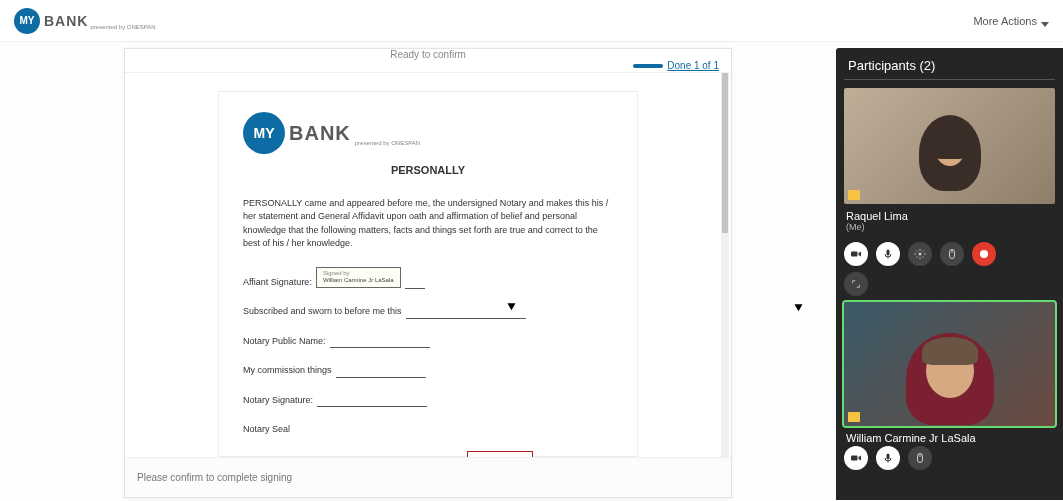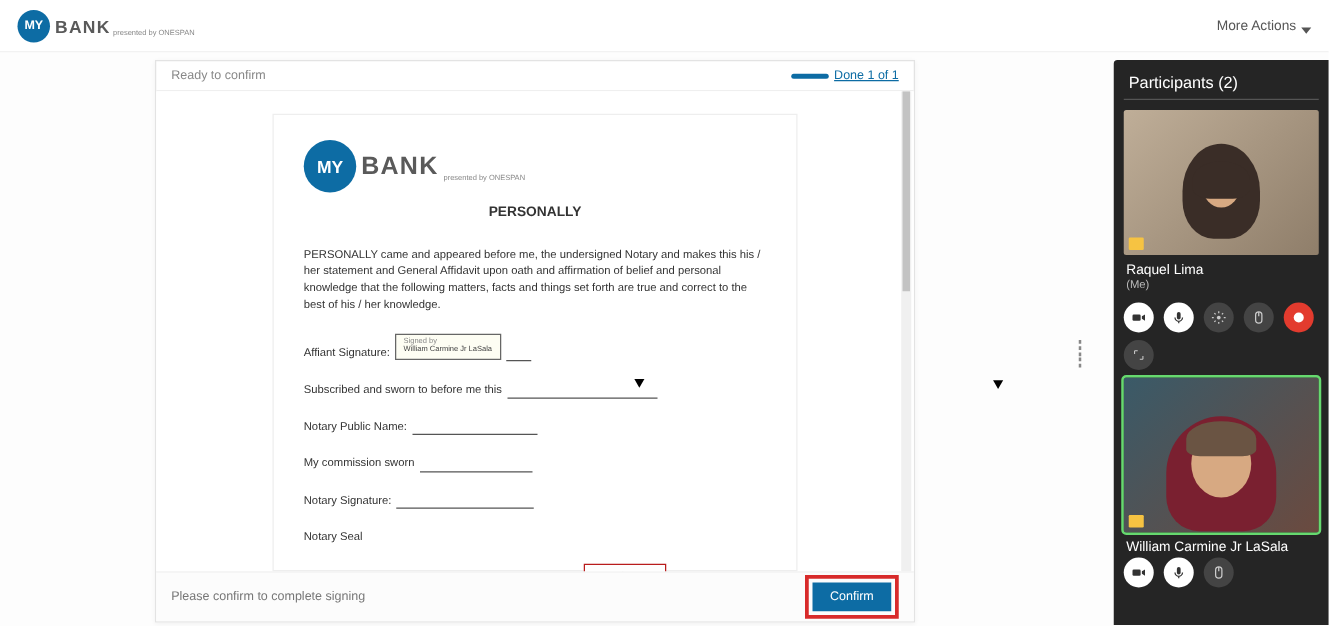--- a/index.html
+++ b/index.html
@@ -60,20 +60,21 @@
     border: 1px solid #e3e3e3;
     box-shadow: 0 1px 4px rgba(0,0,0,.05);
     display:flex; flex-direction:column;
   }
   .doc-head {
     height: 24px;
     display:flex; align-items:center;
     padding: 0 12px;
     font-size: 10px; color:#888;
     border-bottom: 1px solid #efefef;
+    flex-direction: column;
   }
   .doc-head .right { margin-left:auto; display:flex; align-items:center; gap:4px;}
   .pill { width: 30px; height: 4px; background:#0d6ca4; border-radius:3px;}
   .done-link { color:#0d6ca4; text-decoration:underline;}
   .doc-body {
     flex:1; overflow:hidden;
     background:#fff;
     display:flex; justify-content:center;
     position:relative;
   }
@@ -151,21 +152,21 @@
   .cursor-arrow::before{
     content:"";position:absolute;left:0;top:0;
     border-left:7px solid #000;
     border-top:4px solid transparent;
     border-bottom:4px solid transparent;
     transform:rotate(-30deg);
   }
   
   .participants {
     position:absolute; right:0; top:6px;
-    width:172px; height:452px;
+    width:227px; height:452px;
     background:#252525; color:#fff;
     display:flex; flex-direction:column;
     border-radius:3px 0 0 0;
   }
   .participants h4 {
     font-size:13px; font-weight:500; padding:10px 12px 6px;
   }
   .participants .rule { height:1px;background:#555;margin:0 8px 6px;}
   .video {
     margin:2px 8px 2px 8px;
@@ -298,40 +299,37 @@
           <span>Subscribed and sworn to before me this</span>
           <span class="line" style="width:120px"></span>
         </div>
 
         <div class="field-row">
           <span>Notary Public Name:</span>
           <span class="line" style="width:100px"></span>
         </div>
 
         <div class="field-row">
-          <span>My commission sworn</span>
+          <span>My commission things</span>
           <span class="line" style="width:90px"></span>
         </div>
 
         <div class="field-row">
           <span>Notary Signature:</span>
           <span class="line" style="width:110px"></span>
         </div>
 
         <div class="field-row">
           <span>Notary Seal</span>
         </div>
       </div>
       <div class="placeholder-btn">Sign</div>
     </div>
     <div class="doc-footer">
       <span>Please confirm to complete signing</span>
-      <div class="confirm-wrap">
-        <button class="confirm-btn">Confirm</button>
-      </div>
     </div>
   </div>
 
   <div class="cursor-arrow" style="left:509px;top:259px;"></div>
   <div class="cursor-arrow" style="left:796px;top:260px;"></div>
 
   <div class="drag-handle">
     <span></span>
       <span></span>
       <span></span>

